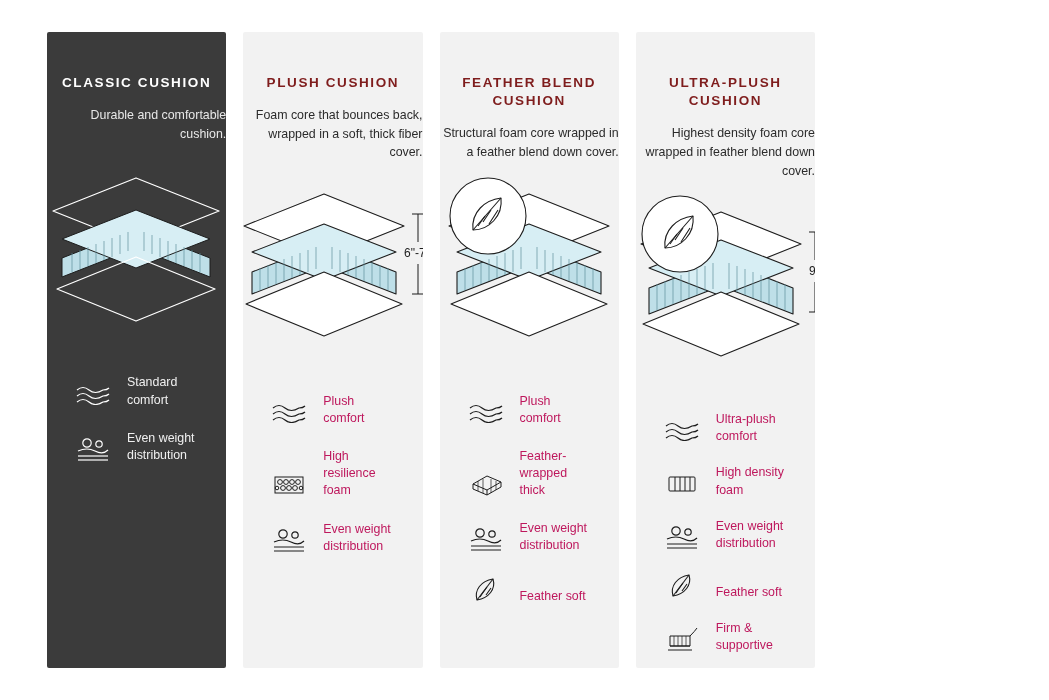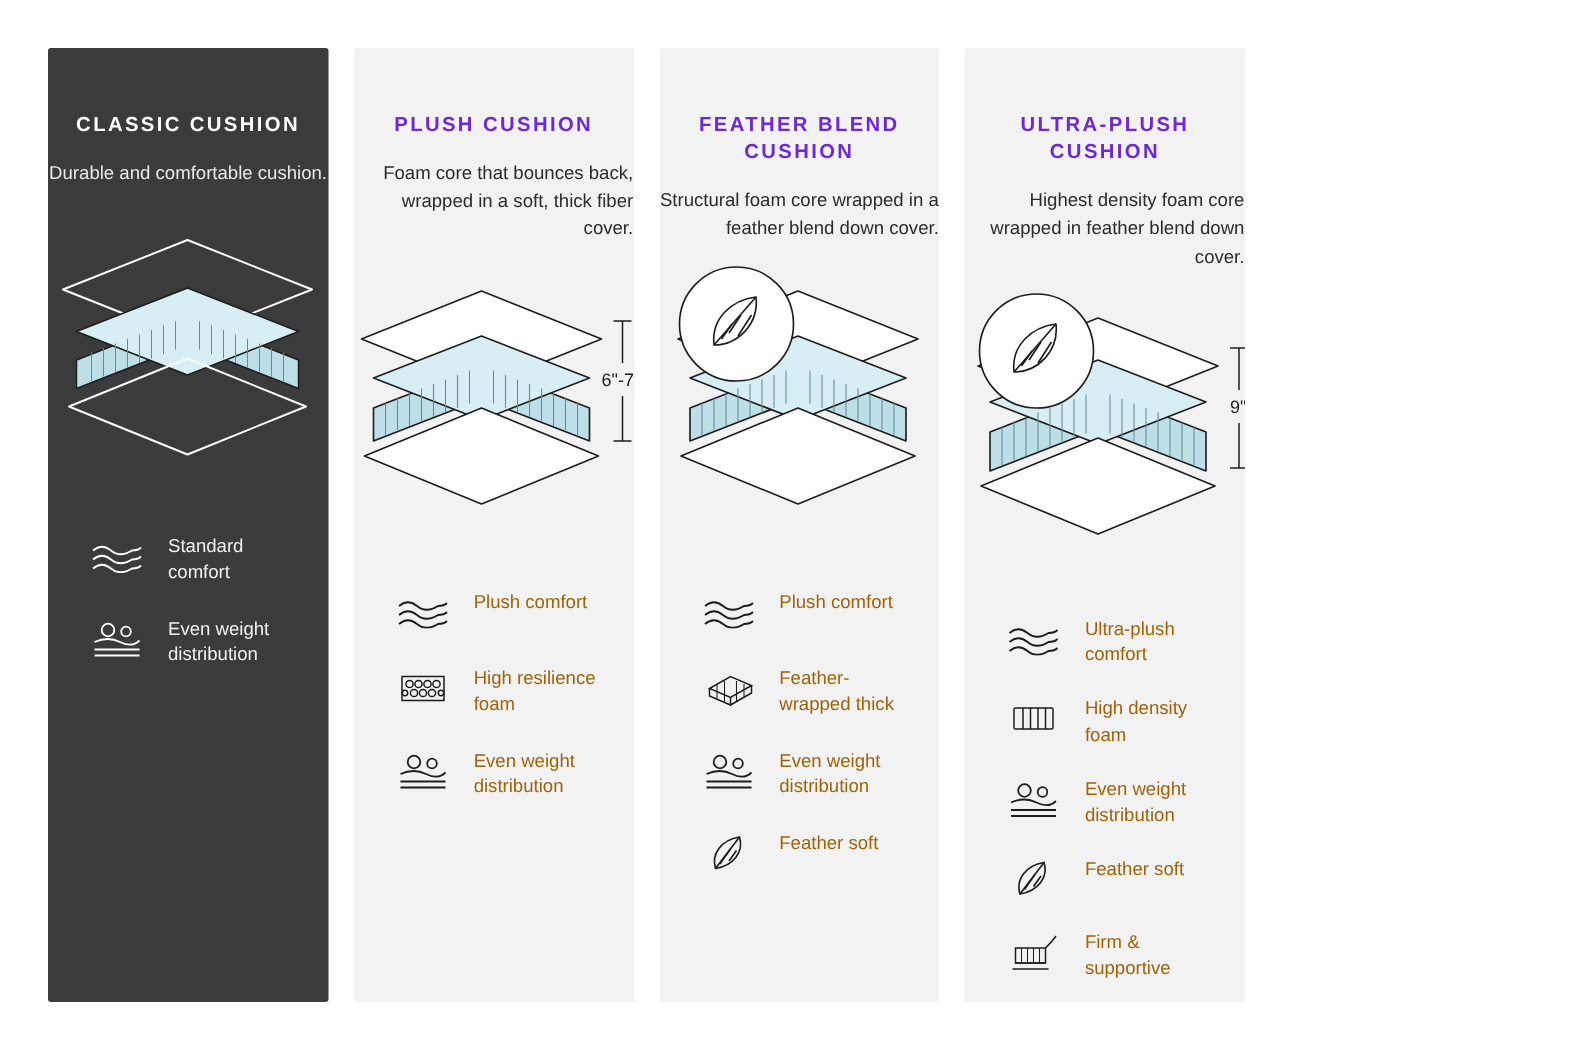--- a/index.html
+++ b/index.html
@@ -1,48 +1,48 @@
 <!DOCTYPE html>
 <html><head>
 <meta charset="utf-8">
 <style>
   html,body{margin:0;padding:0;}
   body{
     width:1049px;height:700px;background:#ffffff;
     font-family:"Liberation Sans",sans-serif;
     -webkit-font-smoothing:antialiased;
   }
-  .board{position:relative;width:862px;height:700px;display:flex;gap:17px;padding:32px 32px;box-sizing:border-box;}
+  .board{position:relative;width:862px;height:700px;display:flex;gap:17px;padding:32px 47px;box-sizing:border-box;}
   .card{
     position:relative;width:233px;height:636px;box-sizing:border-box;
     background:#f2f2f2;border-radius:2px;overflow:hidden;
     display:flex;flex-direction:column;align-items:center;
   }
   .card.dark{background:#3b3b3b;}
   .card-title{
     margin-top:42px;text-align:center;letter-spacing:1.6px;
-    font-size:13.5px;font-weight:bold;color:#6d28d9;line-height:1.35;
+    font-size:13.5px;font-weight:bold;color:#7f1d1d;line-height:1.35;
     text-transform:uppercase;max-width:190px;
   }
   .dark .card-title{color:#ffffff;}
   .card-desc{
     margin-top:14px;text-align:right;font-size:12.4px;color:#2b2b2b;
     line-height:1.5;max-width:186px;
   }
   .dark .card-desc{color:#e8e8e8;}
 
   
   .illus{position:relative;width:233px;height:215px;margin-top:10px;flex:0 0 auto;}
   .illus svg{position:absolute;left:0;top:0;}
 
   
   .features{margin-top:6px;width:100%;padding:0 24px 0 26px;box-sizing:border-box;}
-  .feat{display:flex;align-items:flex-start;gap:14px;margin-bottom:21px;}
+  .feat{display:flex;align-items:flex-end;gap:14px;margin-bottom:21px;}
   .feat-icon{width:40px;height:30px;flex:0 0 40px;display:flex;align-items:center;justify-content:center;}
-  .feat-label{font-size:12.4px;color:#a16207;line-height:1.38;max-width:125px;}
+  .feat-label{font-size:12.4px;color:#be185d;line-height:1.38;max-width:125px;}
   .dark .feat-label{color:#f0f0f0;}
 
   .dim-label{font-size:12px;fill:#1d1d1d;}
 </style>
 </head>
 <body>
 
 <div class="board">
 
   <div class="card dark">

